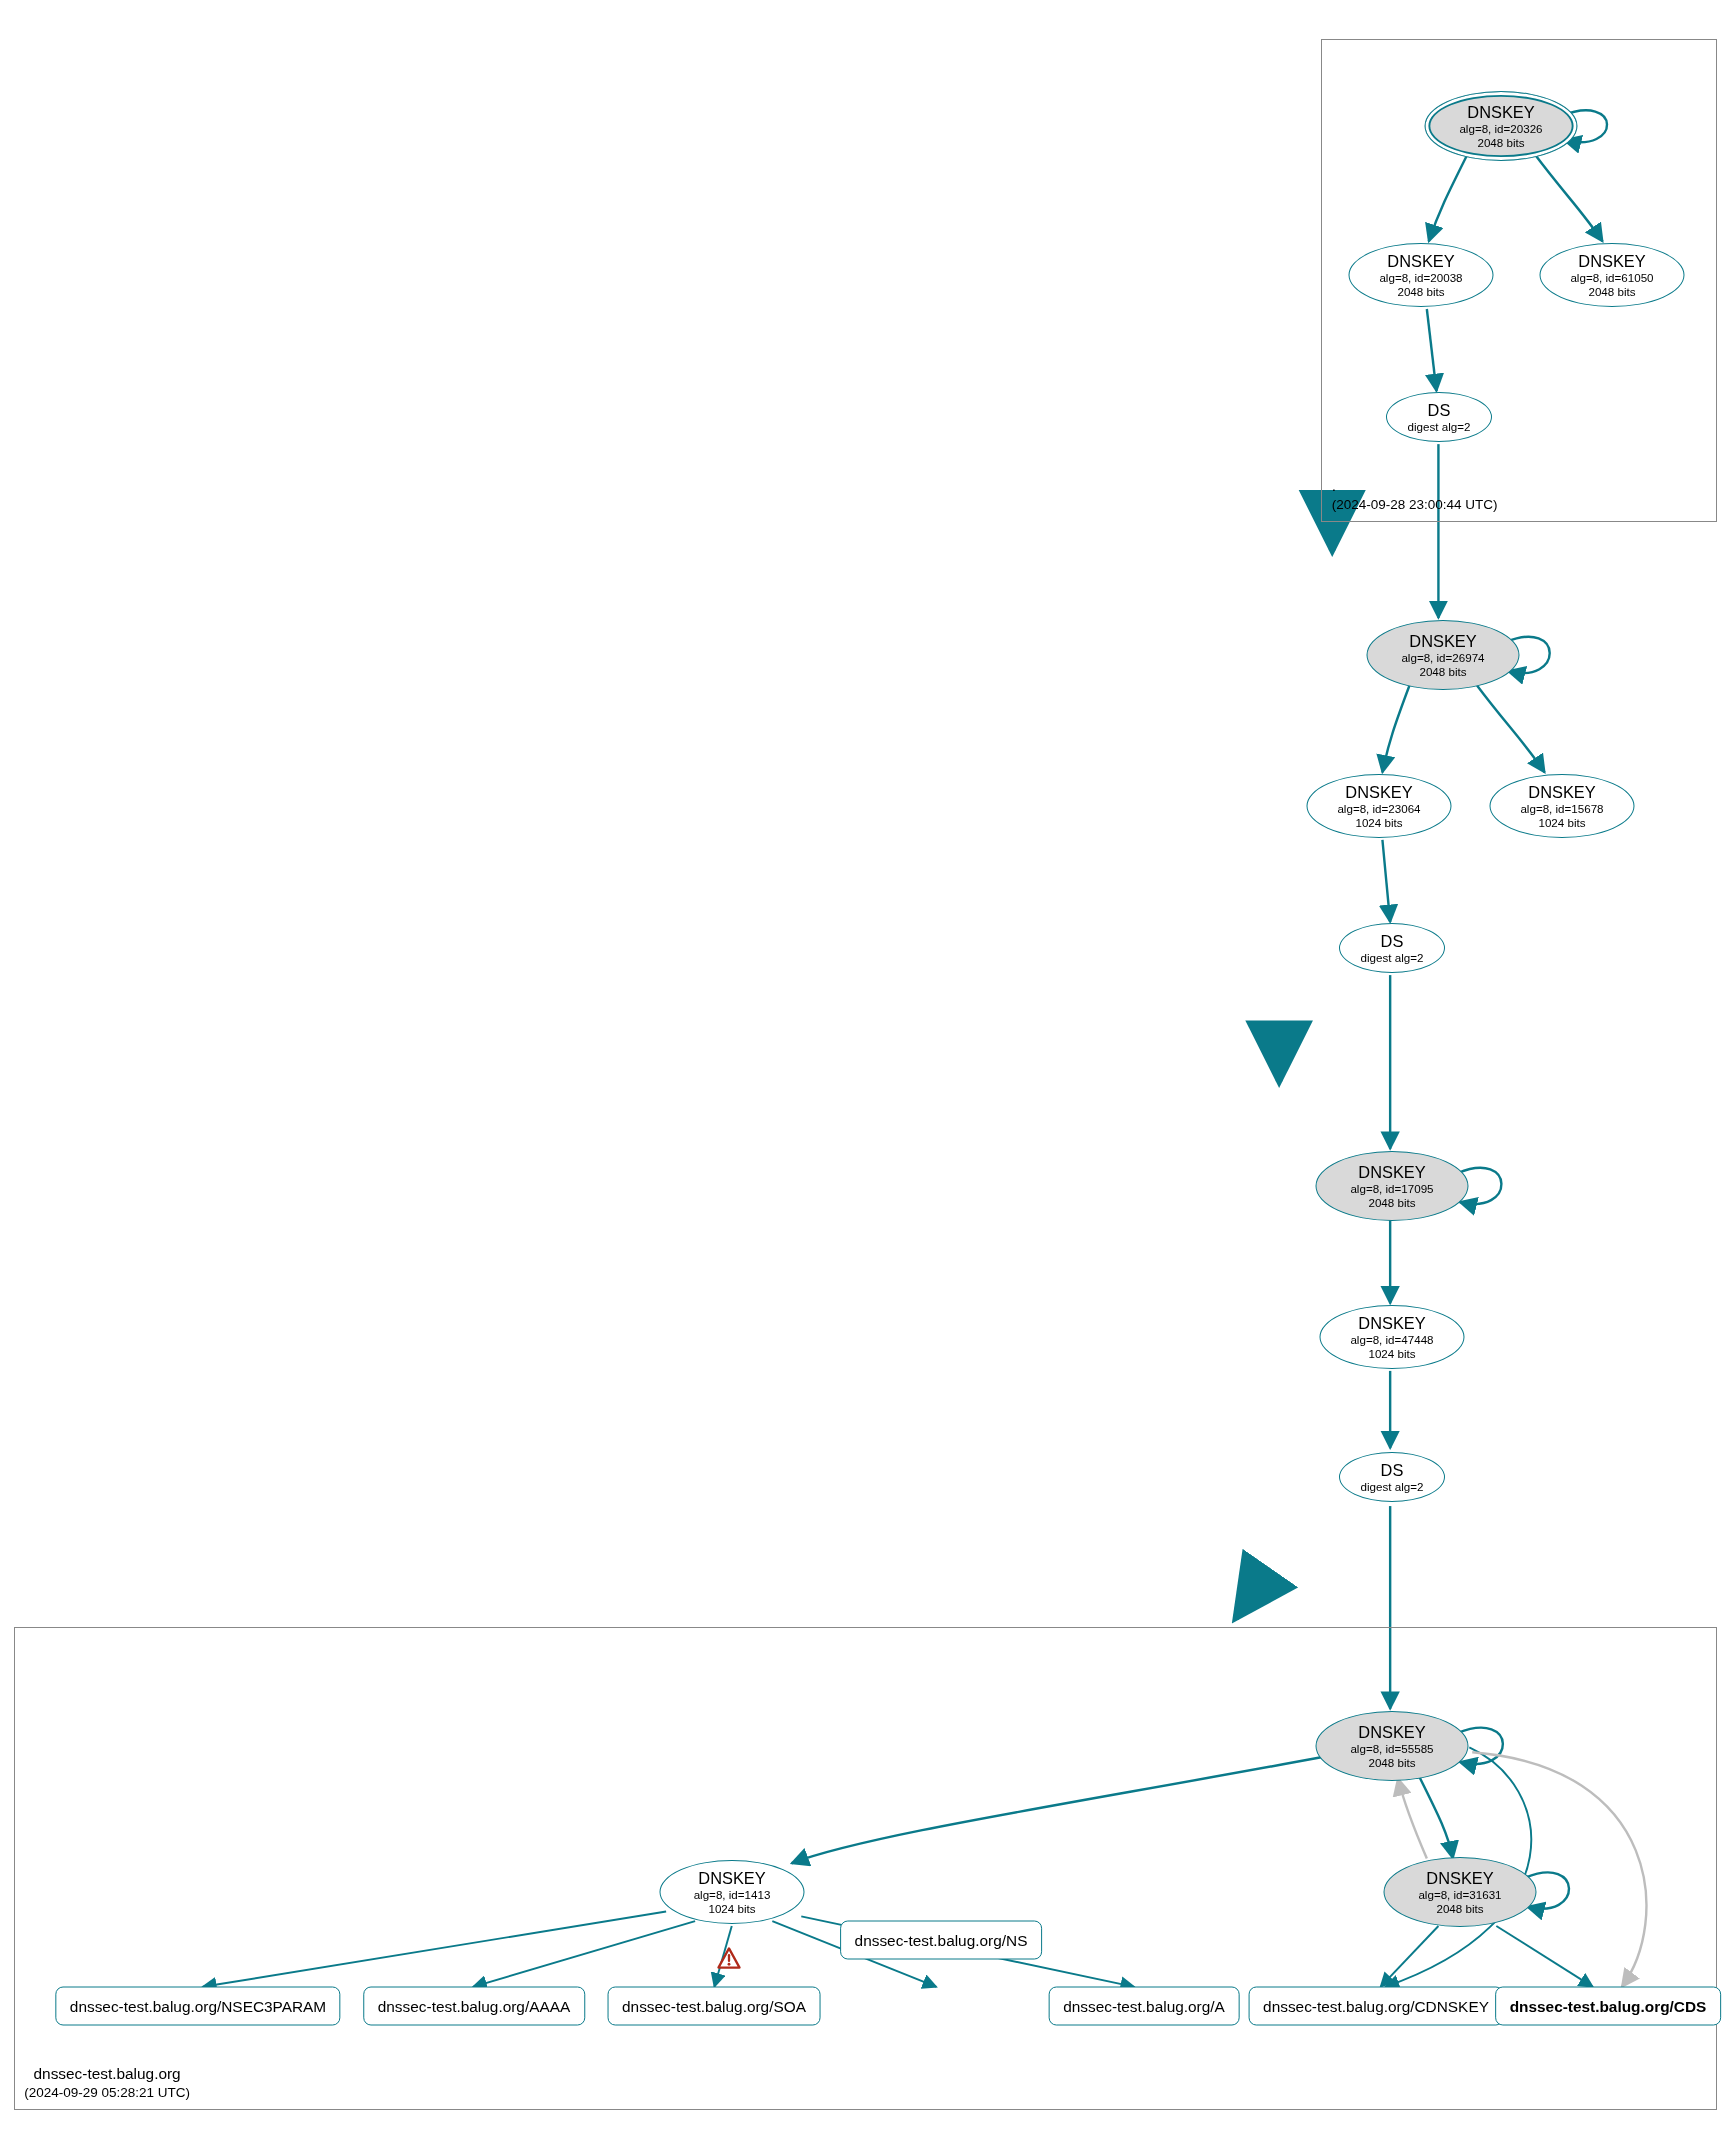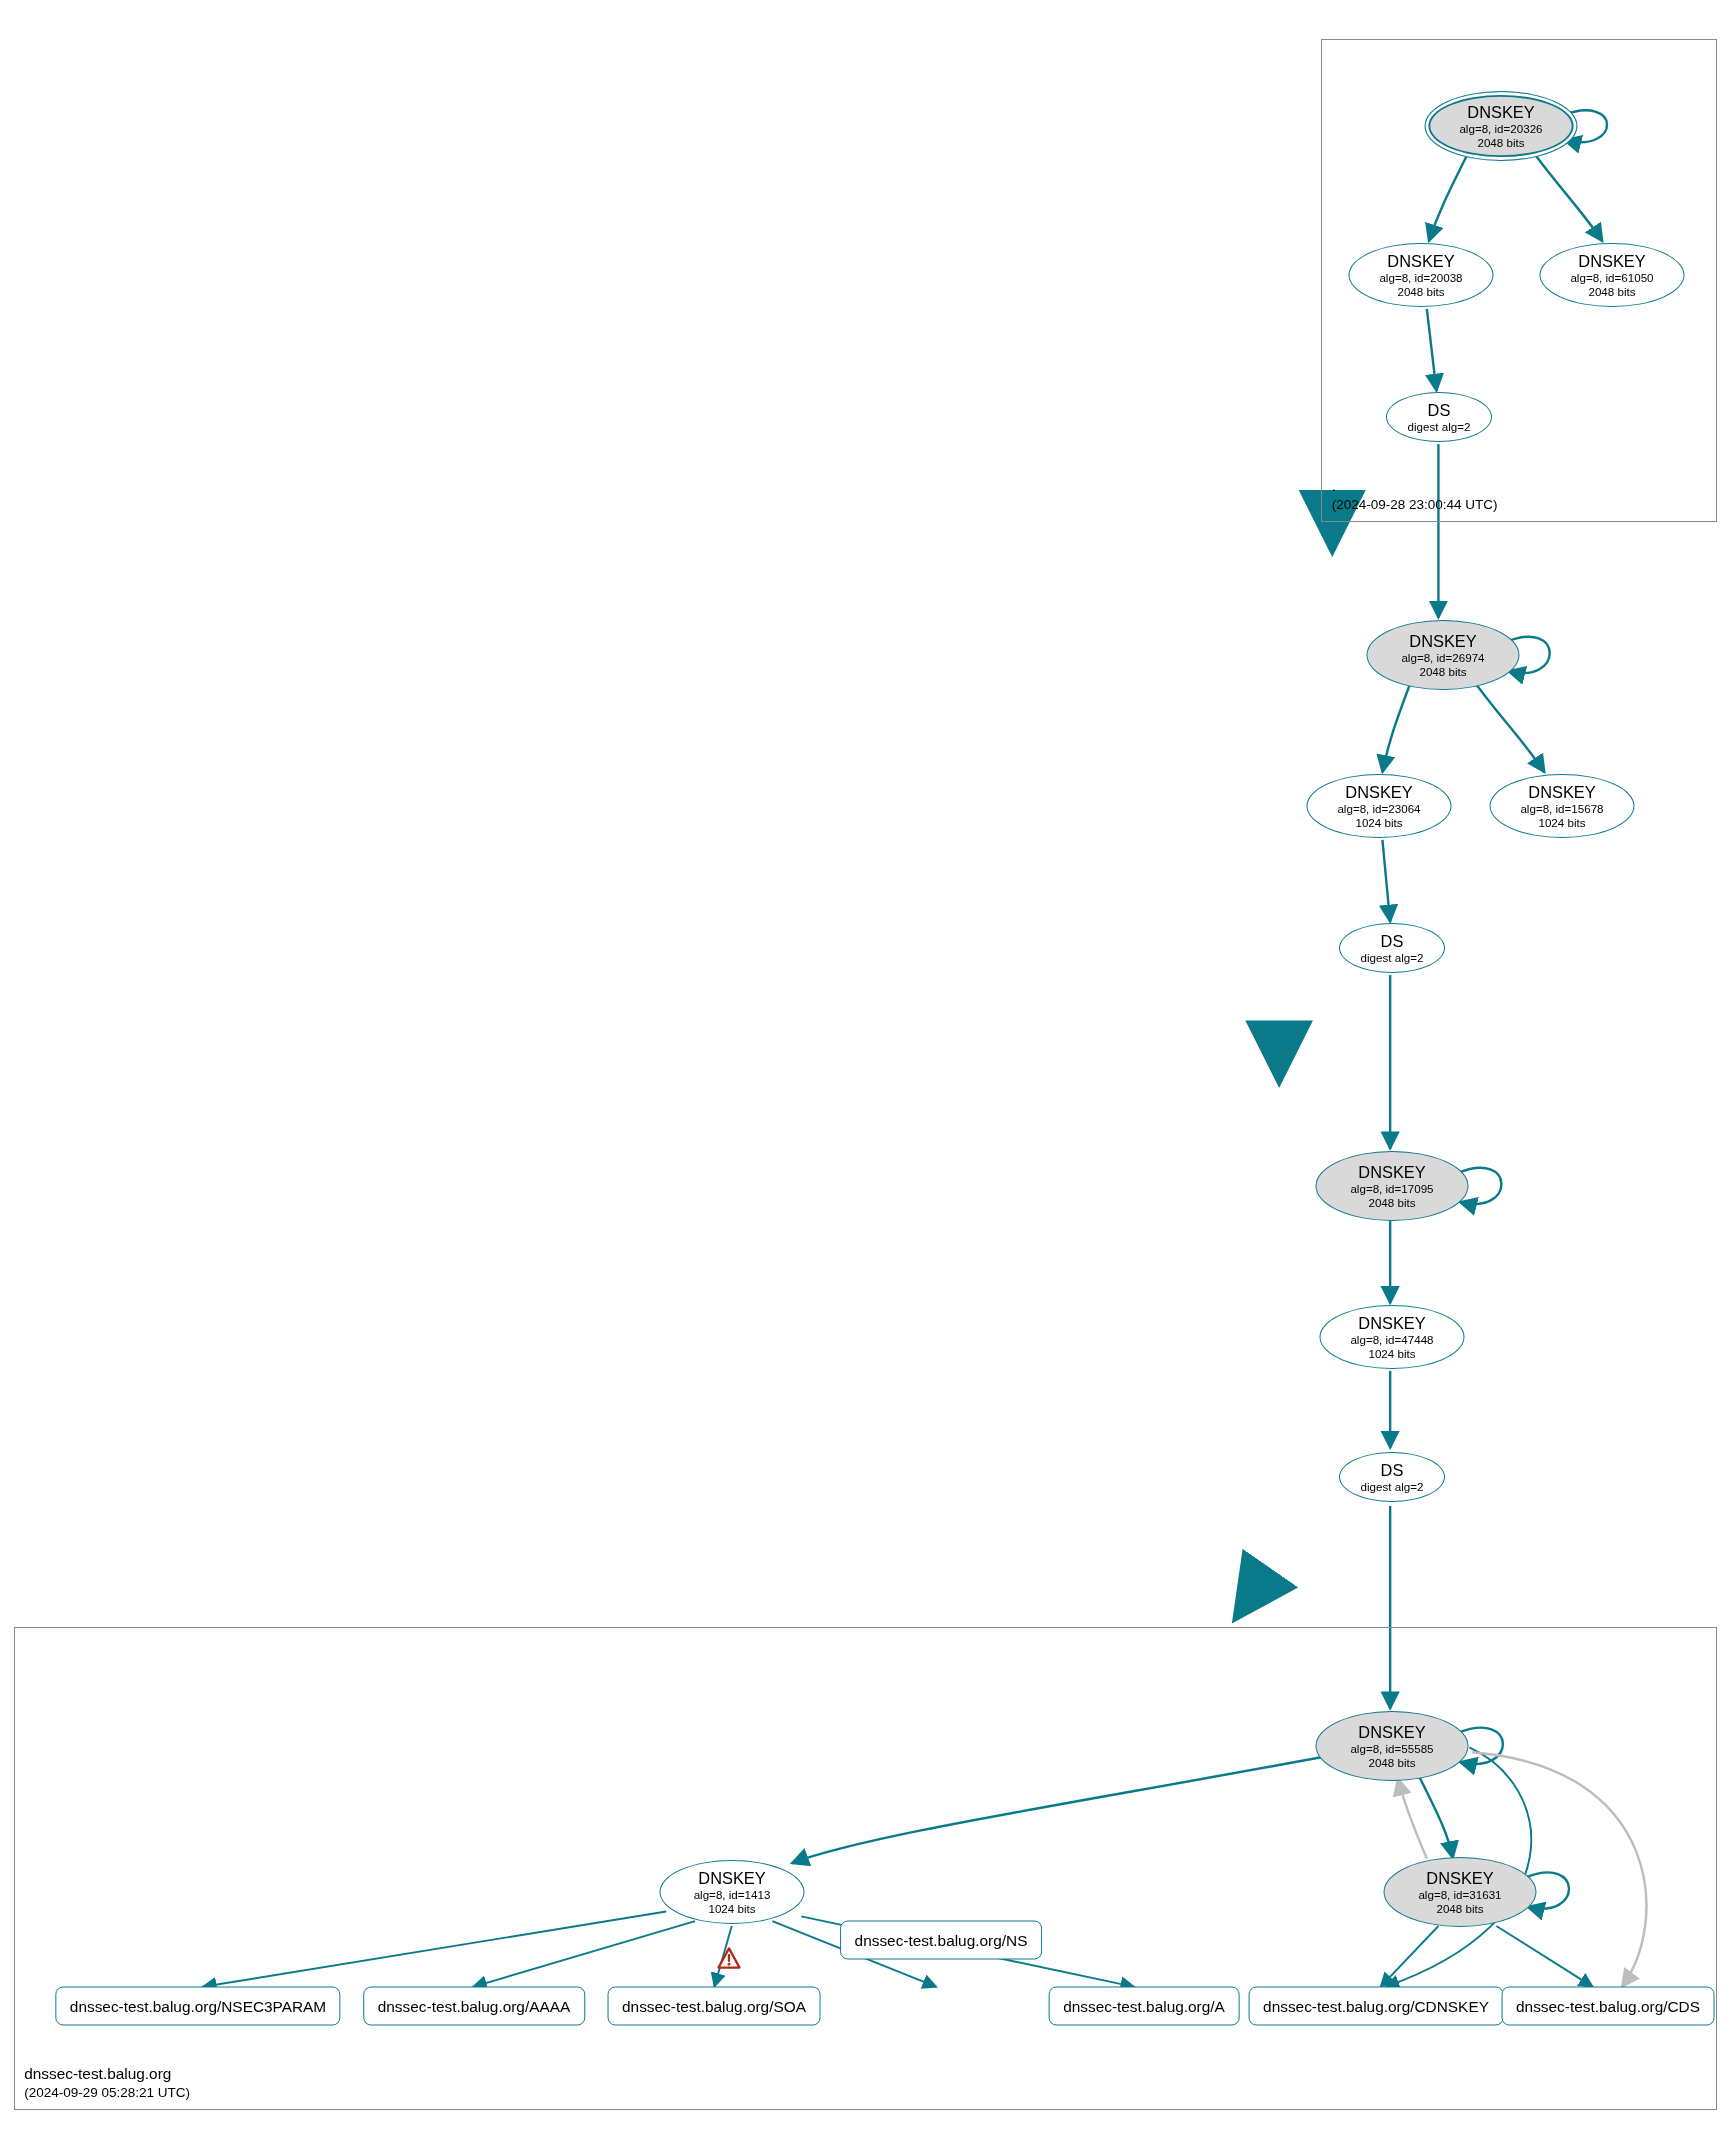--- a/index.html
+++ b/index.html
@@ -169,21 +169,21 @@
 
   <div class="zone" style="left:1321px; top:39px; width:396px; height:483px;">
     <div class="zone-label">
       <div>.</div>
       <div class="ts">(2024-09-28 23:00:44 UTC)</div>
     </div>
   </div>
 
 
 
-  <div class="zone" style="left:13.5px; top:1627px; width:1703px; height:483px;">
+  <div class="zone" style="left:13.5px; top:1627px; width:1703px; height:483px;text-align:center;">
     <div class="zone-label">
       <div>dnssec-test.balug.org</div>
       <div class="ts">(2024-09-29 05:28:21 UTC)</div>
     </div>
   </div>
 
   <div class="node" style="left:1501px; top:126px;">
     <div class="ellipse ksk" style="width:153px; height:70px;">
       <span class="title">DNSKEY</span>
       <span class="sub">alg=8, id=20326</span>
@@ -313,20 +313,20 @@
   <div class="node" style="left:1144px; top:2006px;">
     <div class="rect" style="min-width:174px; height:39px;">
         <span>dnssec-test.balug.org/A</span>
       </div>
   </div>
   <div class="node" style="left:1376px; top:2006px;">
     <div class="rect" style="min-width:241px; height:39px;">
         <span>dnssec-test.balug.org/CDNSKEY</span>
       </div>
   </div>
-  <div class="node" style="left:1608px; top:2006px;">
+  <div class="node" style="left:1608px; top:2006px;font-weight:bold;">
     <div class="rect" style="min-width:193px; height:39px;">
         <span>dnssec-test.balug.org/CDS</span>
       </div>
   </div>
 
 </div>
 
 
 </body></html>

